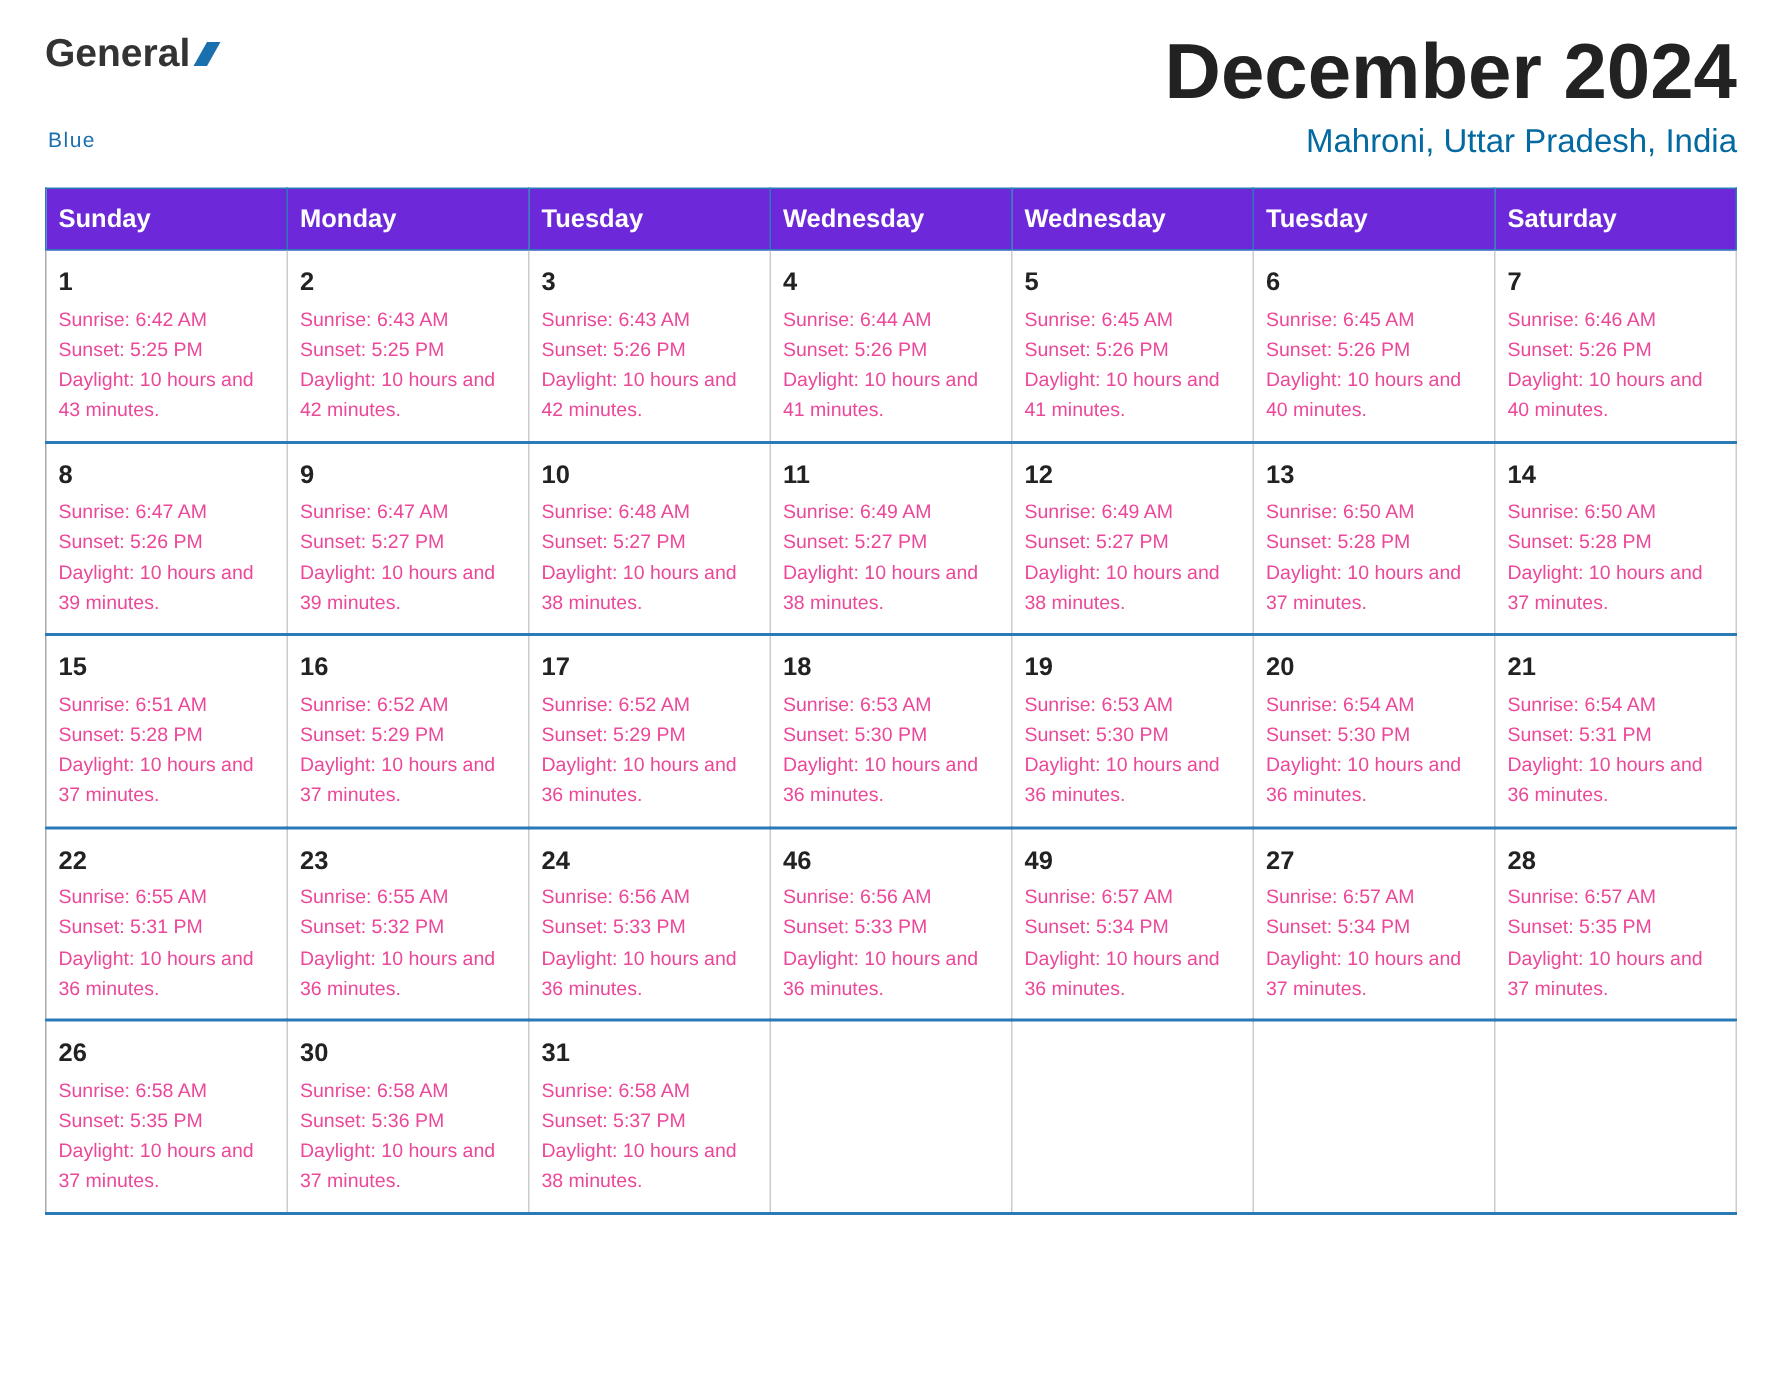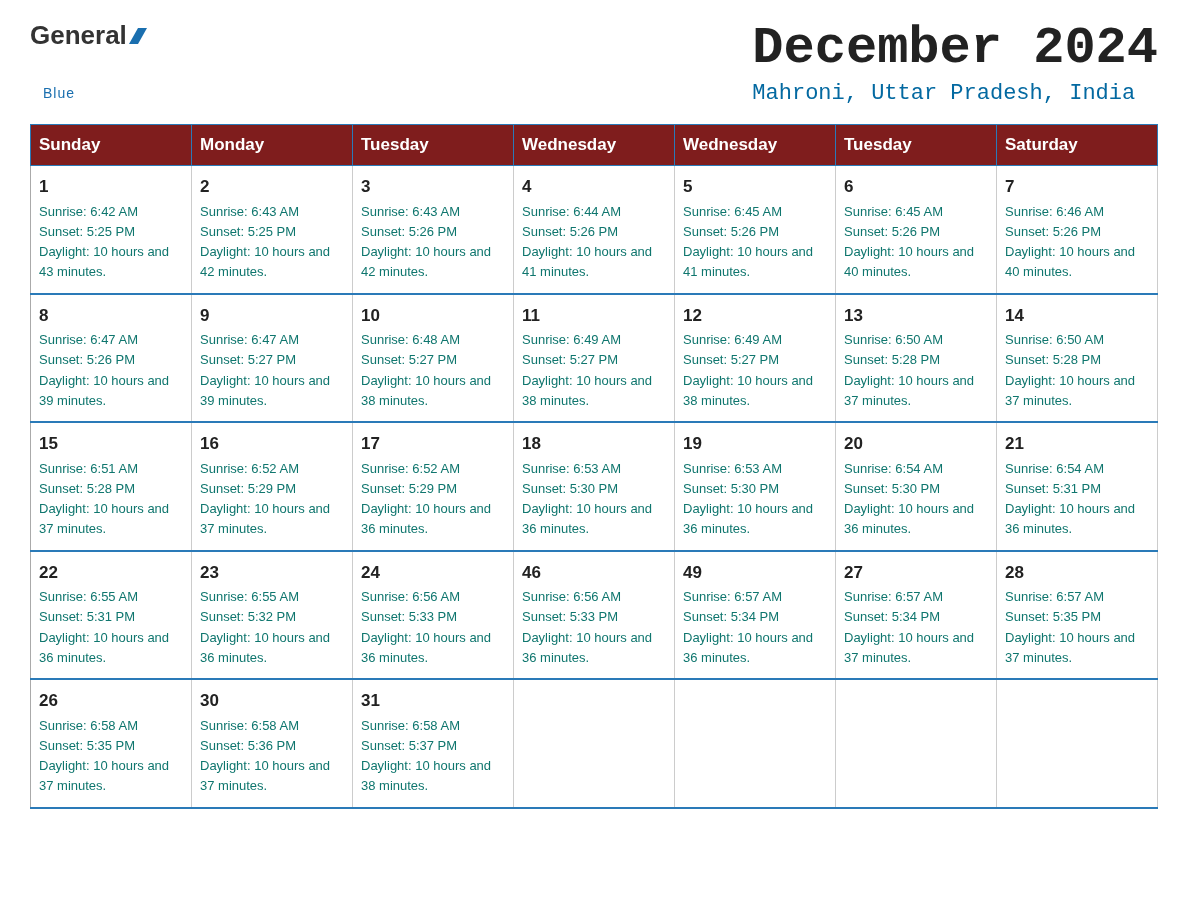--- a/index.html
+++ b/index.html
@@ -28,44 +28,43 @@
       font-size: 26px;
       font-weight: bold;
       color: #333;
     }
     .logo-general { color: #333; }
     .logo-underline {
       color: #1a6faf;
       font-size: 14px;
       letter-spacing: 1px;
       margin-top: -2px;
-      margin-left: 13px;
+      margin-left: 2px;
     }
     .title-block {
-      text-align: left;
-      font-family: Liberation Mono, monospace;
+      text-align: right;
     }
     .month-title {
       font-size: 52px;
       font-weight: bold;
       color: #222;
       line-height: 1.1;
     }
     .location-title {
       font-size: 22px;
       color: #0369a1;
       margin-top: 4px;
     }
     table {
       width: 100%;
       border-collapse: collapse;
       table-layout: fixed;
     }
     thead th {
-      background: #7f1d1d;
+      background: #6d28d9;
       color: #fff;
       padding: 10px 8px;
       font-size: 17px;
       font-weight: bold;
       text-align: left;
       border: 1px solid #2a7ab8;
     }
     tbody td {
       vertical-align: top;
       border: 1px solid #ccc;
@@ -79,21 +78,21 @@
       border-bottom: 2px solid #2a7ab8;
     }
     .day-num {
       font-size: 17px;
       font-weight: bold;
       display: block;
       margin-bottom: 2px;
     }
     .day-info {
       font-size: 13px;
-      color: #0f766e;
+      color: #ec4899;
       line-height: 1.55;
     }
     tbody td:first-child {
       border-left: 1px solid #aaa;
     }
     .empty-cell {
       background: #fff;
     }
   </style>
 </head>

